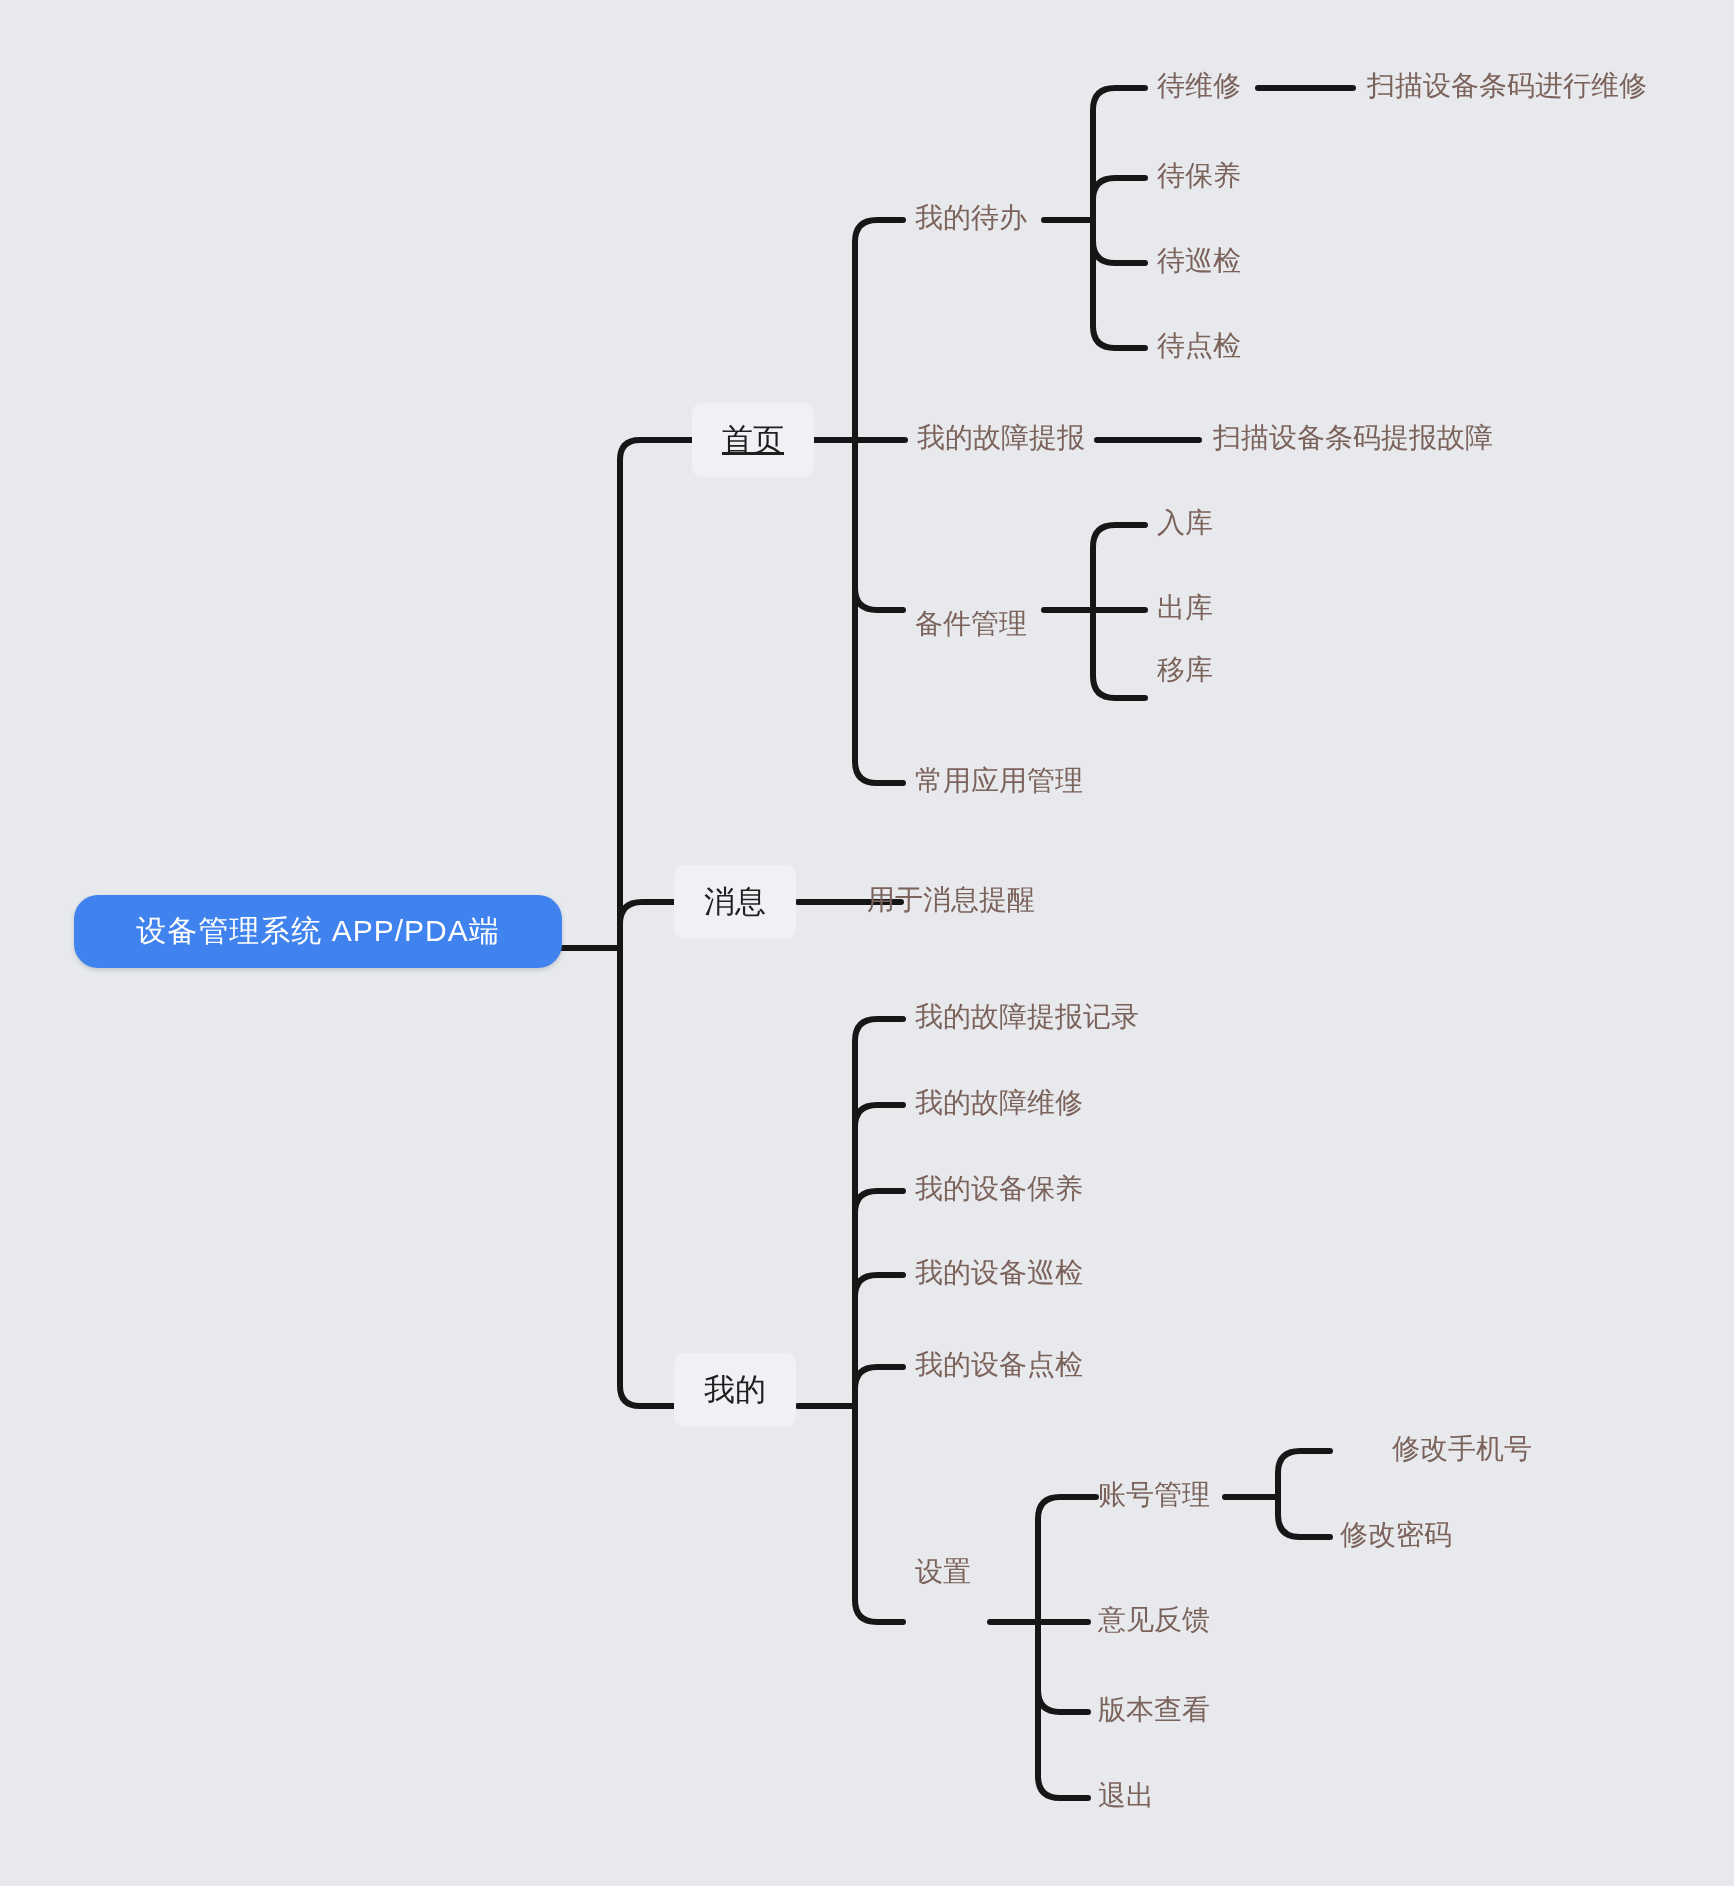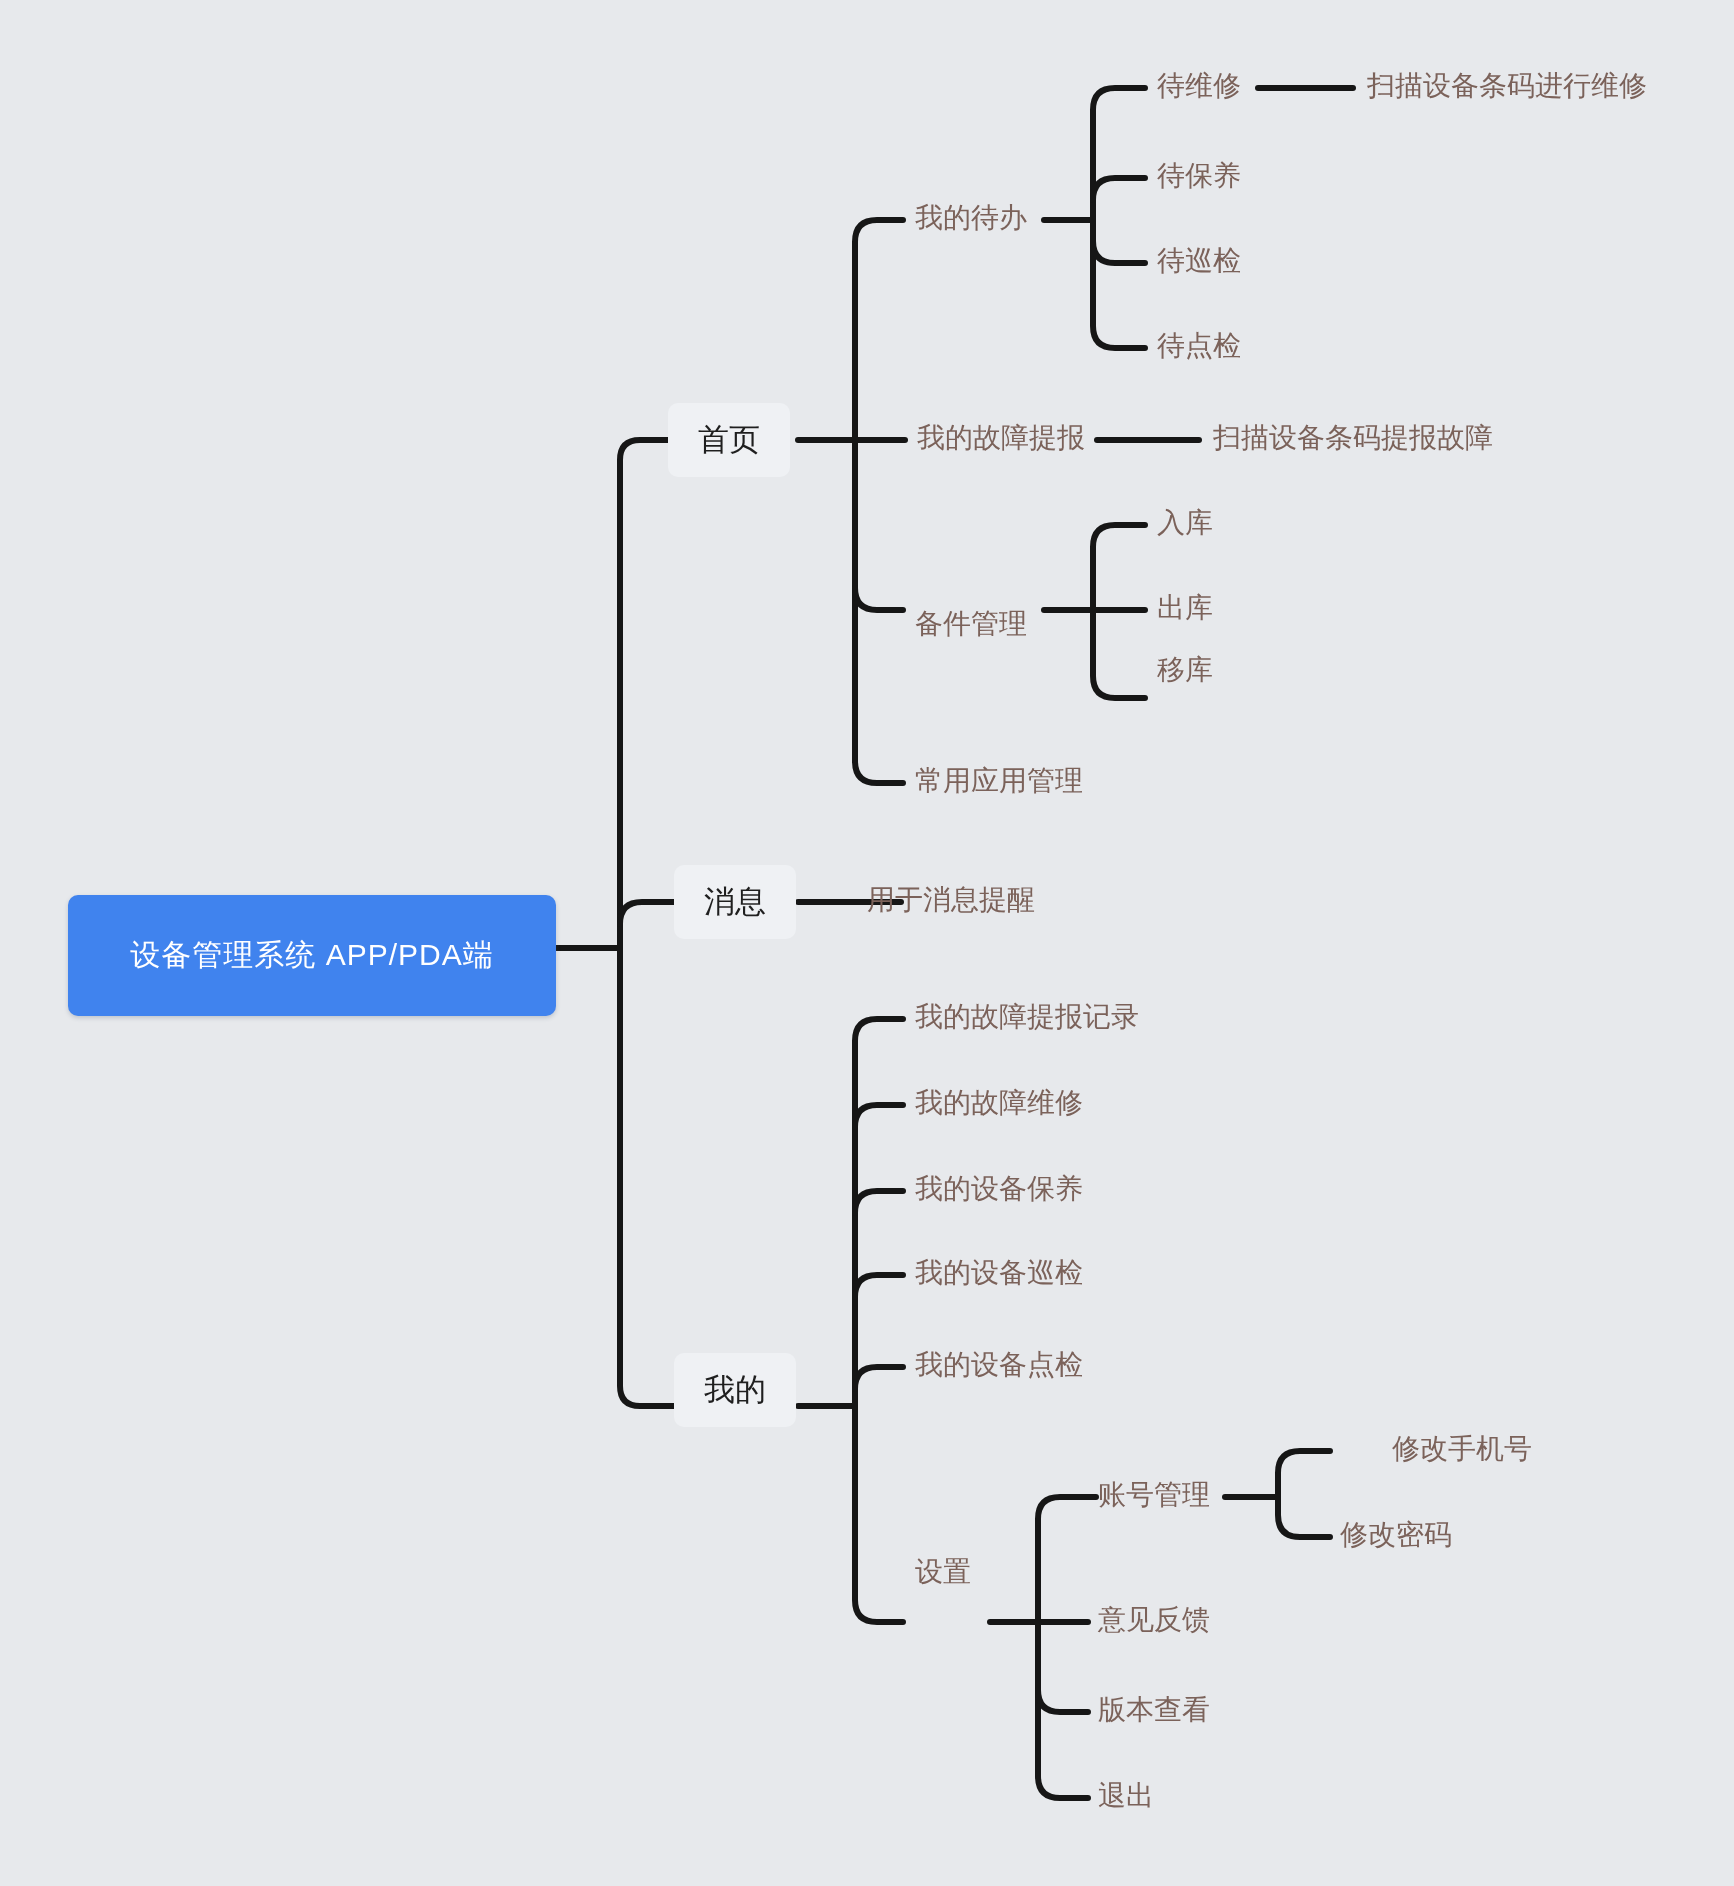--- a/index.html
+++ b/index.html
@@ -13,24 +13,24 @@
   .canvas { position:relative; width:1734px; height:1886px; }
   svg.wires { position:absolute; left:0; top:0; width:1734px; height:1886px; }
   .connector {
     stroke: var(--line, #161616);
     stroke-width:6;
     fill:none;
     stroke-linecap:round;
     stroke-linejoin:round;
   }
   .root-node {
-    position:absolute; left:68px; top:895px; width:488px; height:121px;
+    position:absolute; left:74px; top:895px; width:488px; height:73px;
     background: var(--root_bg, #4083ee);
     color: var(--root_text, #ffffff);
-    border-radius:10px;
+    border-radius:24px;
     display:flex; align-items:center; justify-content:center;
     font-size:30px; font-weight:500; letter-spacing:1px;
     box-shadow:0 2px 4px rgba(70,90,120,0.25);
     white-space:nowrap;
   }
   .l1-node {
     position:absolute;
     transform:translateY(-50%);
     background: var(--level1_bg, #eff1f4);
     color: var(--level1_text, #1f1f1f);
@@ -86,21 +86,21 @@
     <path class="connector" d="M 990 1622 L 1088 1622"></path>
     <path class="connector" d="M 1096 1497 L 1060 1497 Q 1038 1497 1038 1519 L 1038 1776 Q 1038 1798 1060 1798 L 1088 1798"></path>
     <path class="connector" d="M 1038 1690 Q 1038 1712 1060 1712 L 1088 1712"></path>
 
     <path class="connector" d="M 1225 1497 L 1276 1497"></path>
     <path class="connector" d="M 1330 1451 L 1300 1451 Q 1278 1451 1278 1473 L 1278 1515 Q 1278 1537 1300 1537 L 1330 1537"></path>
   </svg>
 
   <div class="root-node">设备管理系统 APP/PDA端</div>
 
-  <div class="l1-node" style="left:668px; top:440px;">首页</div>
+  <div class="l1-node" style="left:692px; top:440px;text-decoration:underline;">首页</div>
   <div class="l1-node" style="left:674px; top:902px;">消息</div>
   <div class="l1-node" style="left:674px; top:1390px;">我的</div>
 
   <div class="branch-label" style="left:915px;  top:220px;">我的待办</div>
   <div class="branch-label" style="left:1157px; top:88px;">待维修</div>
   <div class="branch-label" style="left:1367px; top:88px;">扫描设备条码进行维修</div>
   <div class="branch-label" style="left:1157px; top:178px;">待保养</div>
   <div class="branch-label" style="left:1157px; top:263px;">待巡检</div>
   <div class="branch-label" style="left:1157px; top:348px;">待点检</div>
   <div class="branch-label" style="left:917px;  top:440px;">我的故障提报</div>

